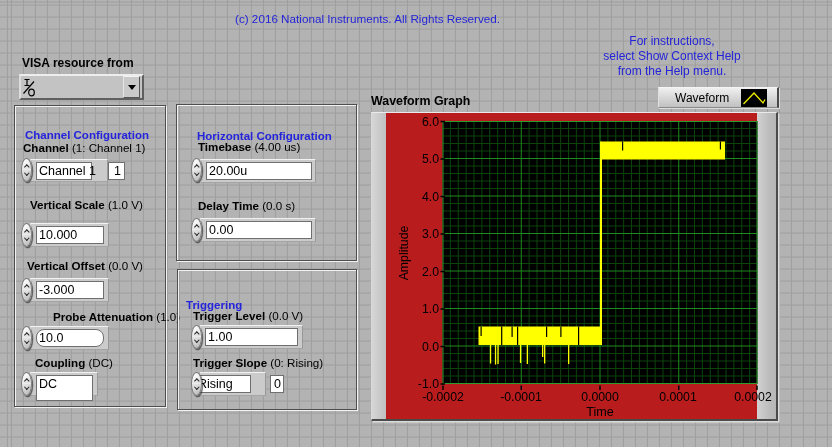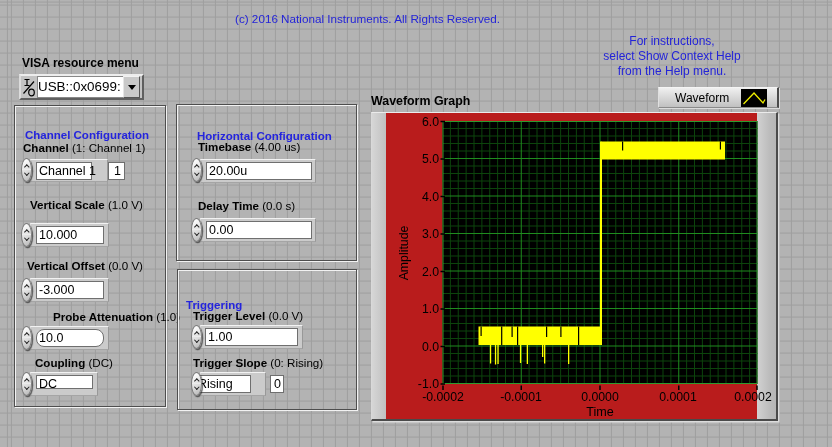--- a/index.html
+++ b/index.html
@@ -31,31 +31,30 @@
   .spin i.up { top:6px; border-left-width:1.4px; border-top-width:1.4px; }
   .spin i.dn { bottom:6px; border-right-width:1.4px; border-bottom-width:1.4px; }
   .spin s { position:absolute; left:0; right:0; top:10px; height:1px; background:#9a9a9a; border-bottom:1.4px solid #ececec; }
 </style>
 </head>
 <body>
 
 <div class="lbl" style="left:235px; top:13px; font-size:11.7px; color:#2424d8;">(c) 2016 National Instruments. All Rights Reserved.</div>
 <div class="lbl" style="left:600px; top:33.5px; width:144px; text-align:center; font-size:12px; line-height:15.3px; color:#2424d8;">For instructions,<br>select Show Context Help<br>from the Help menu.</div>
 
-<div class="lbl b" style="left:22px; top:56.5px; font-size:12px;">VISA resource menu</div>
+<div class="lbl b" style="left:22px; top:56.5px; font-size:12px;">VISA resource from</div>
 <div class="abs" style="left:19px; top:74px; width:125px; height:26px; background:#c3c3c3;
      border-top:2px solid #ededed; border-left:2px solid #dcdcdc; border-right:2px solid #5f5f5f; border-bottom:2px solid #5f5f5f;">
   <svg class="abs" style="left:1px; top:1px;" width="15" height="20" viewBox="0 0 15 20">
     <g stroke="#000" stroke-width="1.2" fill="none">
       <path d="M2.5,2.5 H7.5 M5,2.5 V8.5 M2.5,8.5 H7.5"></path>
       <path d="M1.5,16.5 L12,4.5"></path>
       <ellipse cx="9.5" cy="15.5" rx="2.8" ry="3.4"></ellipse>
     </g>
   </svg>
-  <div class="fld" style="left:16px; top:0px; width:87px; height:22px; border-color:#888; font-size:13.4px; line-height:19px; padding-left:0px;">USB::0x0699:</div>
   <div class="abs" style="left:102px; top:0px; width:17px; height:22px; background:#c9c9c9;
        border-top:1px solid #f2f2f2; border-left:1px solid #e6e6e6; border-right:1px solid #555; border-bottom:1px solid #555;">
     <div class="abs" style="left:3.5px; top:8px; width:0; height:0; border-left:4.5px solid transparent; border-right:4.5px solid transparent; border-top:5.5px solid #000;"></div>
   </div>
 </div>
 
 <div class="gbox" style="left:14px; top:105px; width:152px; height:302px;"></div>
 <div class="lbl blue" style="left:25px; top:113.5px;">Channel Configuration</div>
 
 <div class="lbl" style="left:23px; top:141.5px;"><span class="b">Channel</span> (1: Channel 1)</div>
@@ -90,21 +89,21 @@
 <div class="plat" style="left:30px; top:326px; width:79px; height:24px;"></div>
 <div class="fld" style="left:36px; top:329px; width:68px; height:18px;border-radius:8px;">10.0</div>
 <div class="spin" style="left:21px; top:326px;">
     <i class="up"></i>
     <s></s>
     <i class="dn"></i>
   </div>
 
 <div class="lbl" style="left:35px; top:356.5px;"><span class="b">Coupling</span> (DC)</div>
 <div class="plat" style="left:30px; top:372px; width:68px; height:24px;"></div>
-<div class="fld" style="left:36px; top:375px; width:57px; height:14px;">DC</div>
+<div class="fld" style="left:36px; top:375px; width:57px; height:26px;">DC</div>
 <div class="spin" style="left:21px; top:372px;">
     <i class="up"></i>
     <s></s>
     <i class="dn"></i>
   </div>
 
 <div class="gbox" style="left:176px; top:104px; width:181px; height:157px;"></div>
 <div class="lbl blue" style="left:197px; top:114.5px;">Horizontal Configuration</div>
 
 <div class="lbl" style="left:198px; top:140.5px;"><span class="b">Timebase</span> (4.00 us)</div>

